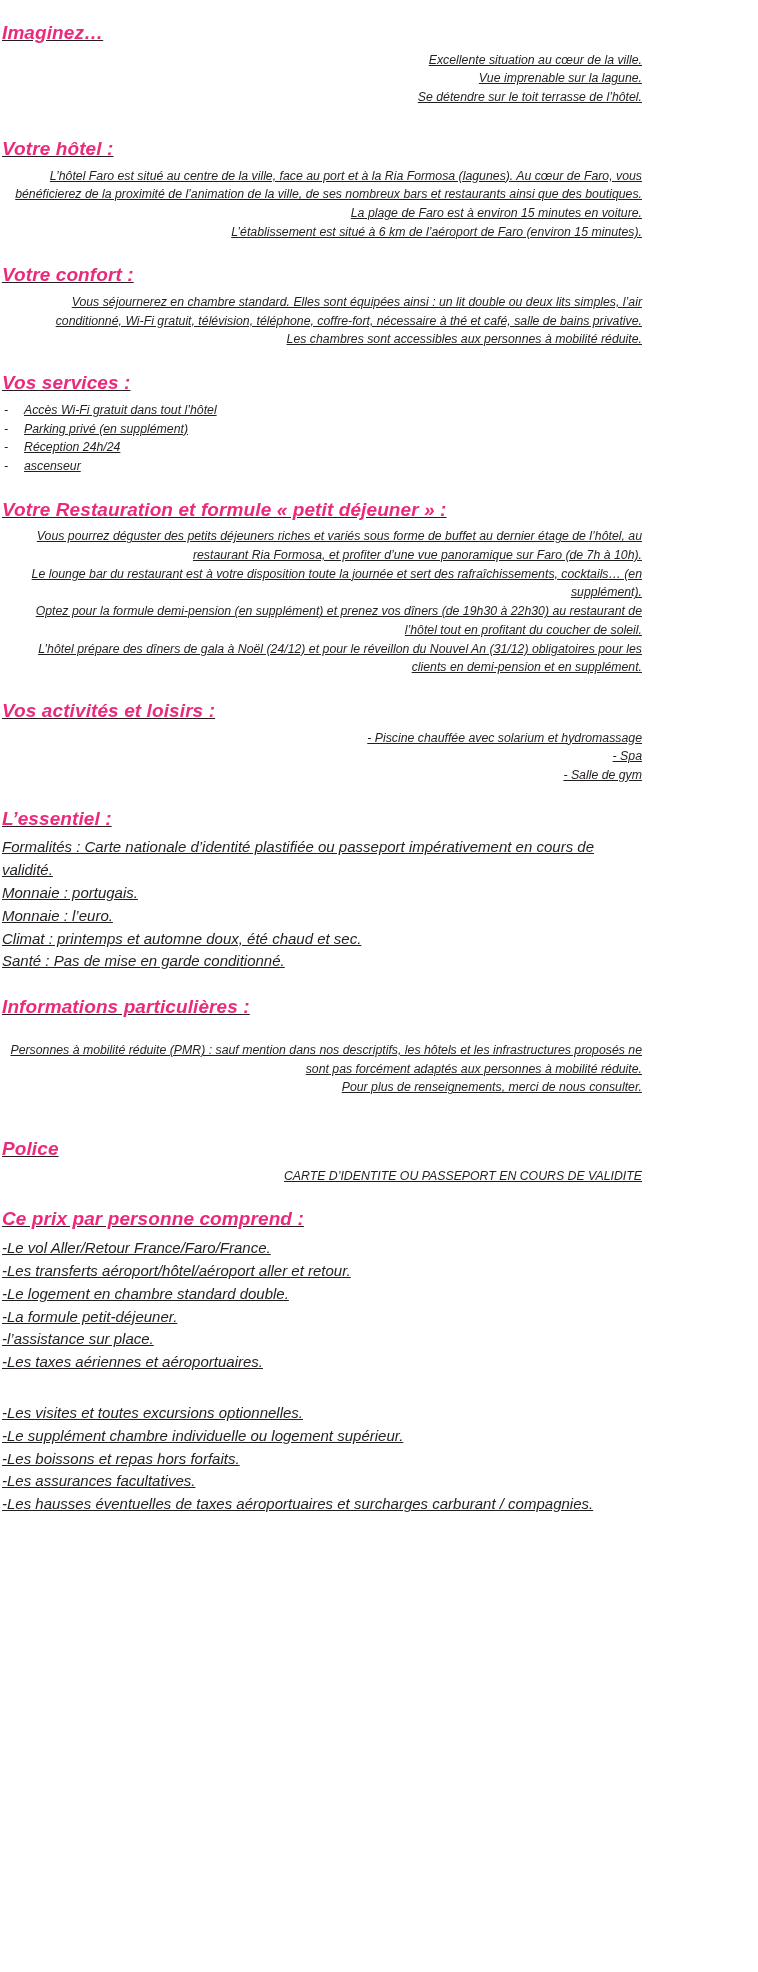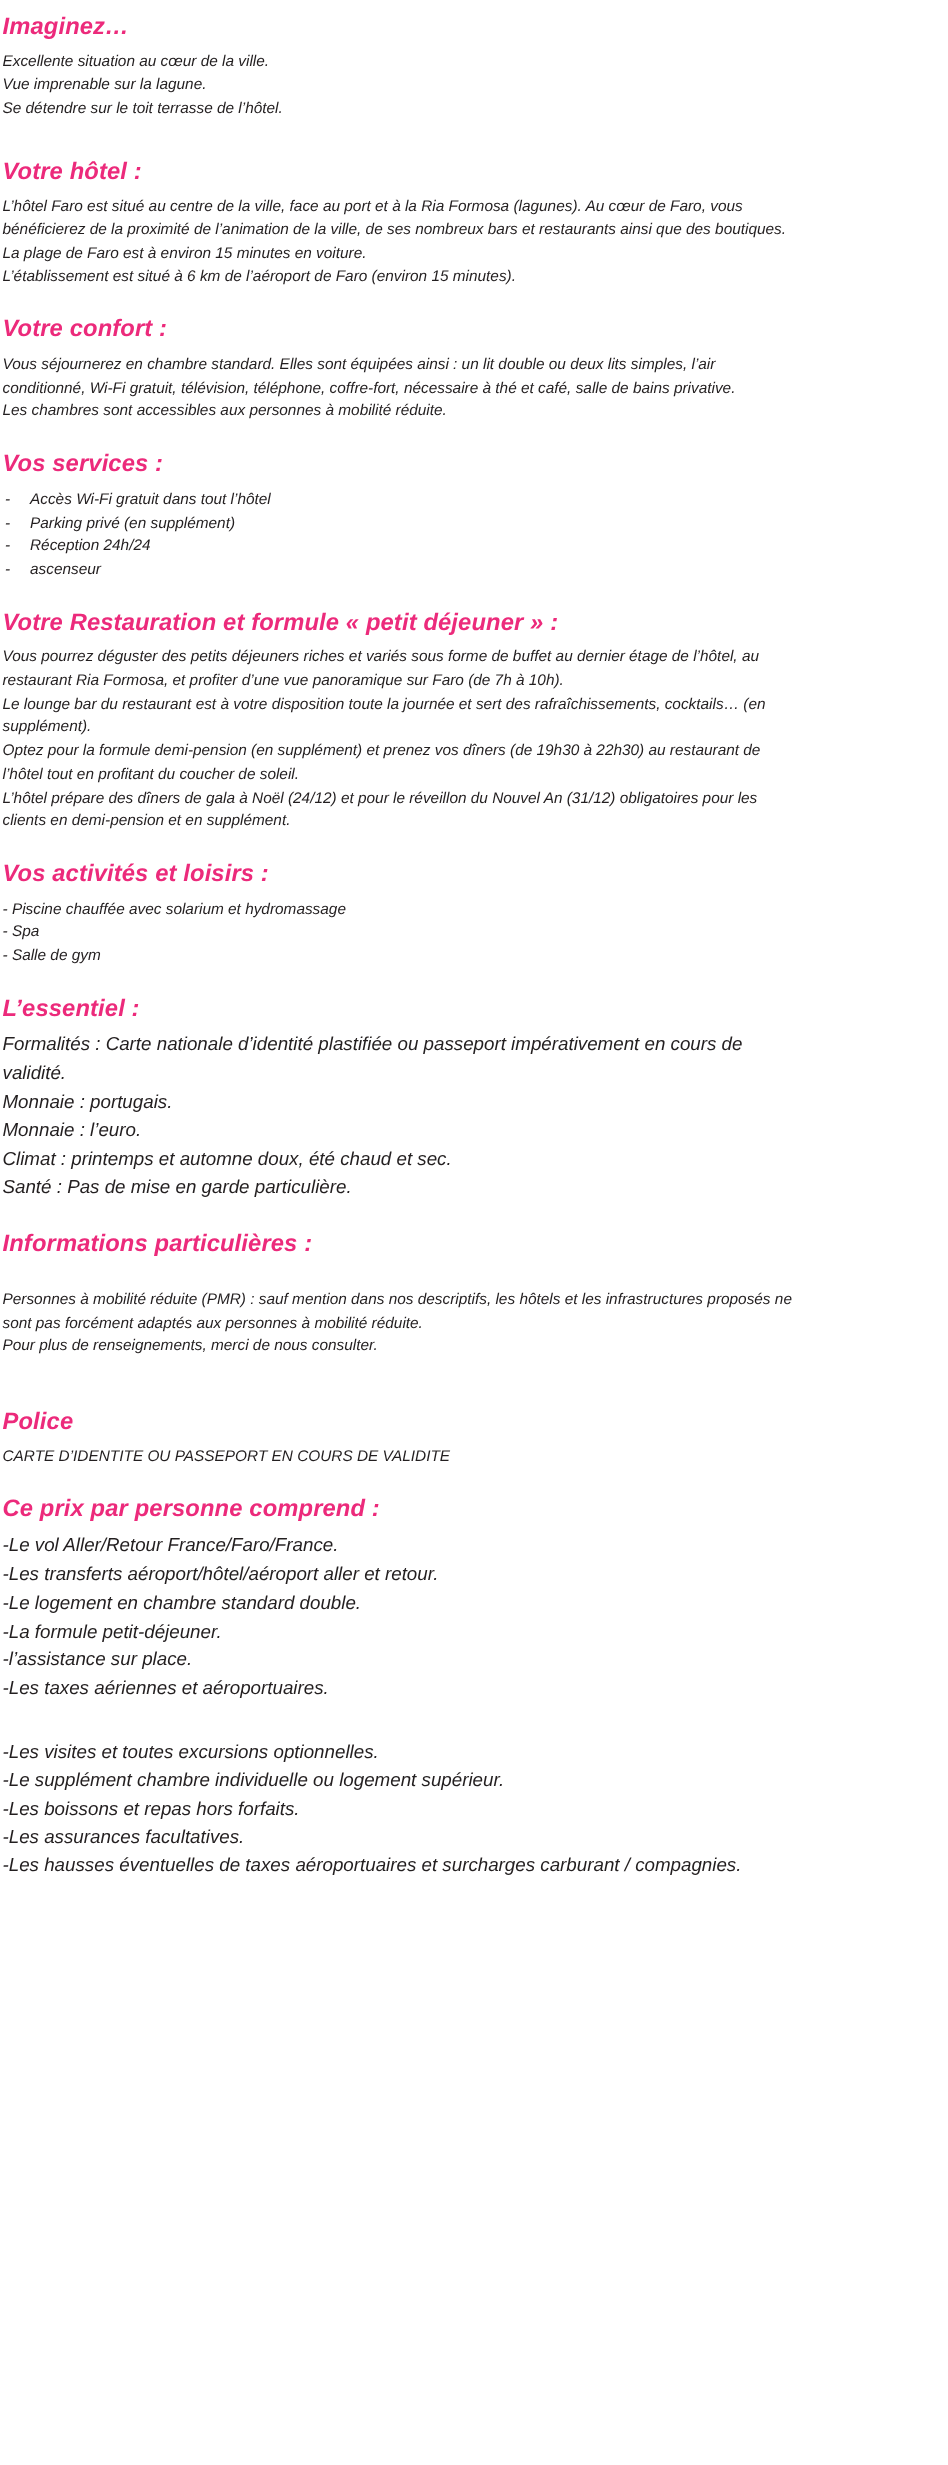--- a/index.html
+++ b/index.html
@@ -8,21 +8,22 @@
     background: #ffffff;
   }
   body {
     width: 758px;
     font-family: "Liberation Sans", sans-serif;
     color: #231f20;
   }
   .page {
     width: 650px;
     box-sizing: border-box;
-    padding: 6px 0 28px 0;
+    padding: 17px 0 28px 0;
+    text-decoration: underline;
   }
   .section {
     padding: 0 8px 0 2px;
   }
   h2.heading {
     font-size: 19px;
     line-height: 1.25;
     font-weight: bold;
     font-style: italic;
     color: #ec2a7b;
@@ -32,20 +33,21 @@
   }
   .para {
     font-size: 12.3px;
     line-height: 1.52;
     font-style: italic;
     color: #231f20;
     margin: 0;
   }
   .para .line {
     display: block;
+    text-align: right;
   }
   .gap-xs { height: 6px; }
   .gap-m  { height: 22px; }
   .gap-l  { height: 30px; }
   .gap-xl { height: 40px; }
   .bullets {
     margin: 0;
     padding: 0;
     list-style: none;
   }
@@ -155,21 +157,21 @@
   <div class="gap-m"></div>
 
   <div class="section">
     <h2 class="heading">L’essentiel :</h2>
     <div class="gap-xs"></div>
     <ul class="plainlist">
       <li>Formalités : Carte nationale d’identité plastifiée ou passeport  impérativement en cours de validité.</li>
       <li>Monnaie : portugais.</li>
       <li>Monnaie : l’euro.</li>
       <li>Climat : printemps et automne doux, été chaud et sec.</li>
-      <li>Santé : Pas de mise en garde particulière.</li>
+      <li>Santé : Pas de mise en garde conditionné.</li>
     </ul>
   </div>
 
   <div class="gap-m"></div>
 
   <div class="section">
     <h2 class="heading">Informations particulières :</h2>
     <div class="gap-m"></div>
     <p class="para">
       <span class="line">Personnes à mobilité réduite (PMR) : sauf mention dans nos descriptifs, les hôtels et les infrastructures proposés ne sont pas forcément adaptés aux personnes à mobilité réduite.</span>

